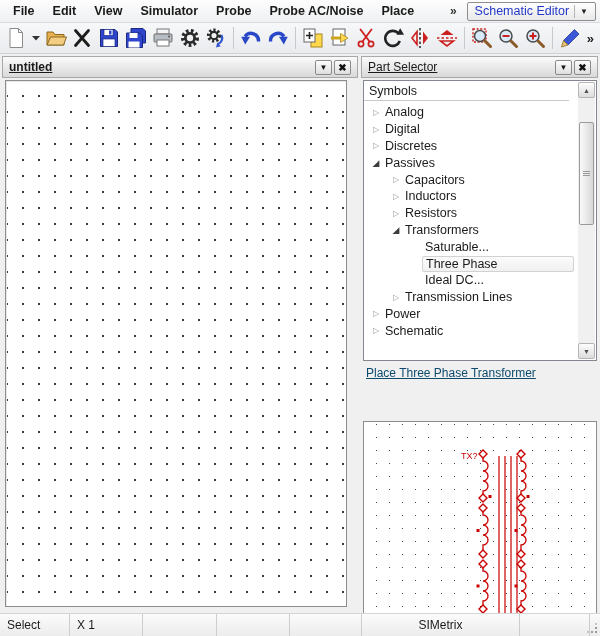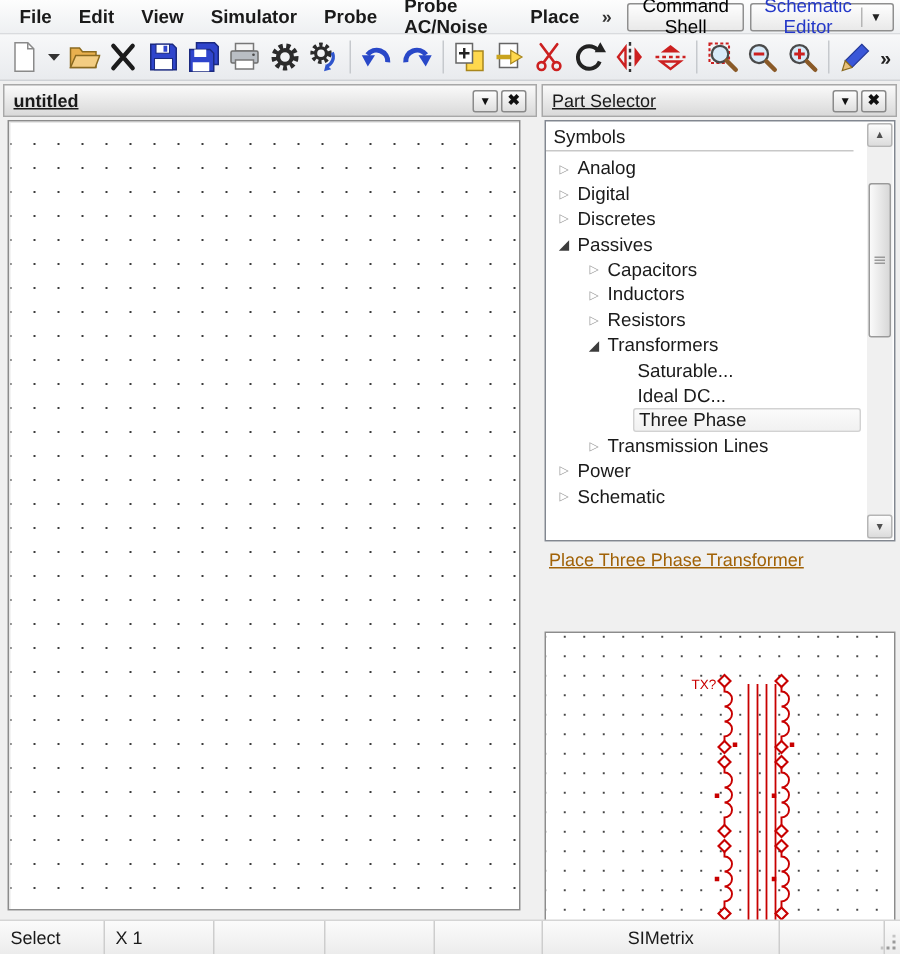--- a/index.html
+++ b/index.html
@@ -103,21 +103,21 @@
   .sb-thumb {
     position:absolute; left:0; width:15px; margin:0 1px; top:24px; height:103px;
     background:linear-gradient(90deg,#fafafa,#d8d8d8); border:1px solid #9a9a9a; border-radius:2px;
     display:flex; align-items:center; justify-content:center;
   }
   .sb-grip { width:7px; height:5px; border-top:1px solid #9a9a9a; border-bottom:1px solid #9a9a9a; }
   .sb-grip span { display:block; height:1px; margin-top:1px; background:#9a9a9a; }
 
   
   .action-row { position:absolute; left:2px; top:305px; width:234px; height:24px; display:flex; align-items:center; padding-left:3px; }
-  .action-link { color:#a16207; text-decoration:underline; font-size:12px; cursor:pointer; }
+  .action-link { color:#0c4a6e; text-decoration:underline; font-size:12px; cursor:pointer; }
 
   
   .preview {
     position:absolute; left:2px; top:329px; width:234px; height:227px;
     background:#fff; border:1px solid #8c8c8c;
     background-image:radial-gradient(circle, #464646 0.8px, rgba(0,0,0,0) 1px);
     background-size:13px 13px; background-position:6px 9px;margin-top:36px;
   }
   .preview svg.symbol { position:absolute; left:95px; top:24px; }
 
@@ -139,21 +139,20 @@
 
 <div class="menubar">
   <span class="menu-item">File</span>
   <span class="menu-item">Edit</span>
   <span class="menu-item">View</span>
   <span class="menu-item">Simulator</span>
   <span class="menu-item">Probe</span>
   <span class="menu-item">Probe AC/Noise</span>
   <span class="menu-item">Place</span>
   <span class="menu-overflow">»</span>
-  <button class="mb-btn">Command Shell</button>
   <button class="mb-btn editor">
     <span>Schematic Editor</span>
     <span class="dd">▼</span>
   </button>
 </div>
 
 <div class="toolbar">
   <div class="tbtn">
     <svg width="22" height="22" viewBox="0 0 22 22">
       <path d="M5 1.5 H13.5 L17.5 5.5 V20.5 H5 Z" fill="#fff" stroke="#8a8a8a"></path>
@@ -351,25 +350,25 @@
           <span class="twisty">▷</span>
           <span class="tlabel">Resistors</span>
         </div>
       <div class="tree-row lvl1 expanded">
           <span class="twisty">◢</span>
           <span class="tlabel">Transformers</span>
         </div>
       <div class="tree-row lvl2 leaf">
           <span class="tlabel">Saturable...</span>
         </div>
+      <div class="tree-row lvl2 leaf selected">
+          <span class="tlabel">Three Phase</span>
+        </div>
       <div class="tree-row lvl2 leaf">
           <span class="tlabel">Ideal DC...</span>
-        </div>
-      <div class="tree-row lvl2 leaf selected">
-          <span class="tlabel">Three Phase</span>
         </div>
       <div class="tree-row lvl1 collapsed">
           <span class="twisty">▷</span>
           <span class="tlabel">Transmission Lines</span>
         </div>
       <div class="tree-row lvl0 collapsed">
           <span class="twisty">▷</span>
           <span class="tlabel">Power</span>
         </div>
       <div class="tree-row lvl0 collapsed">

